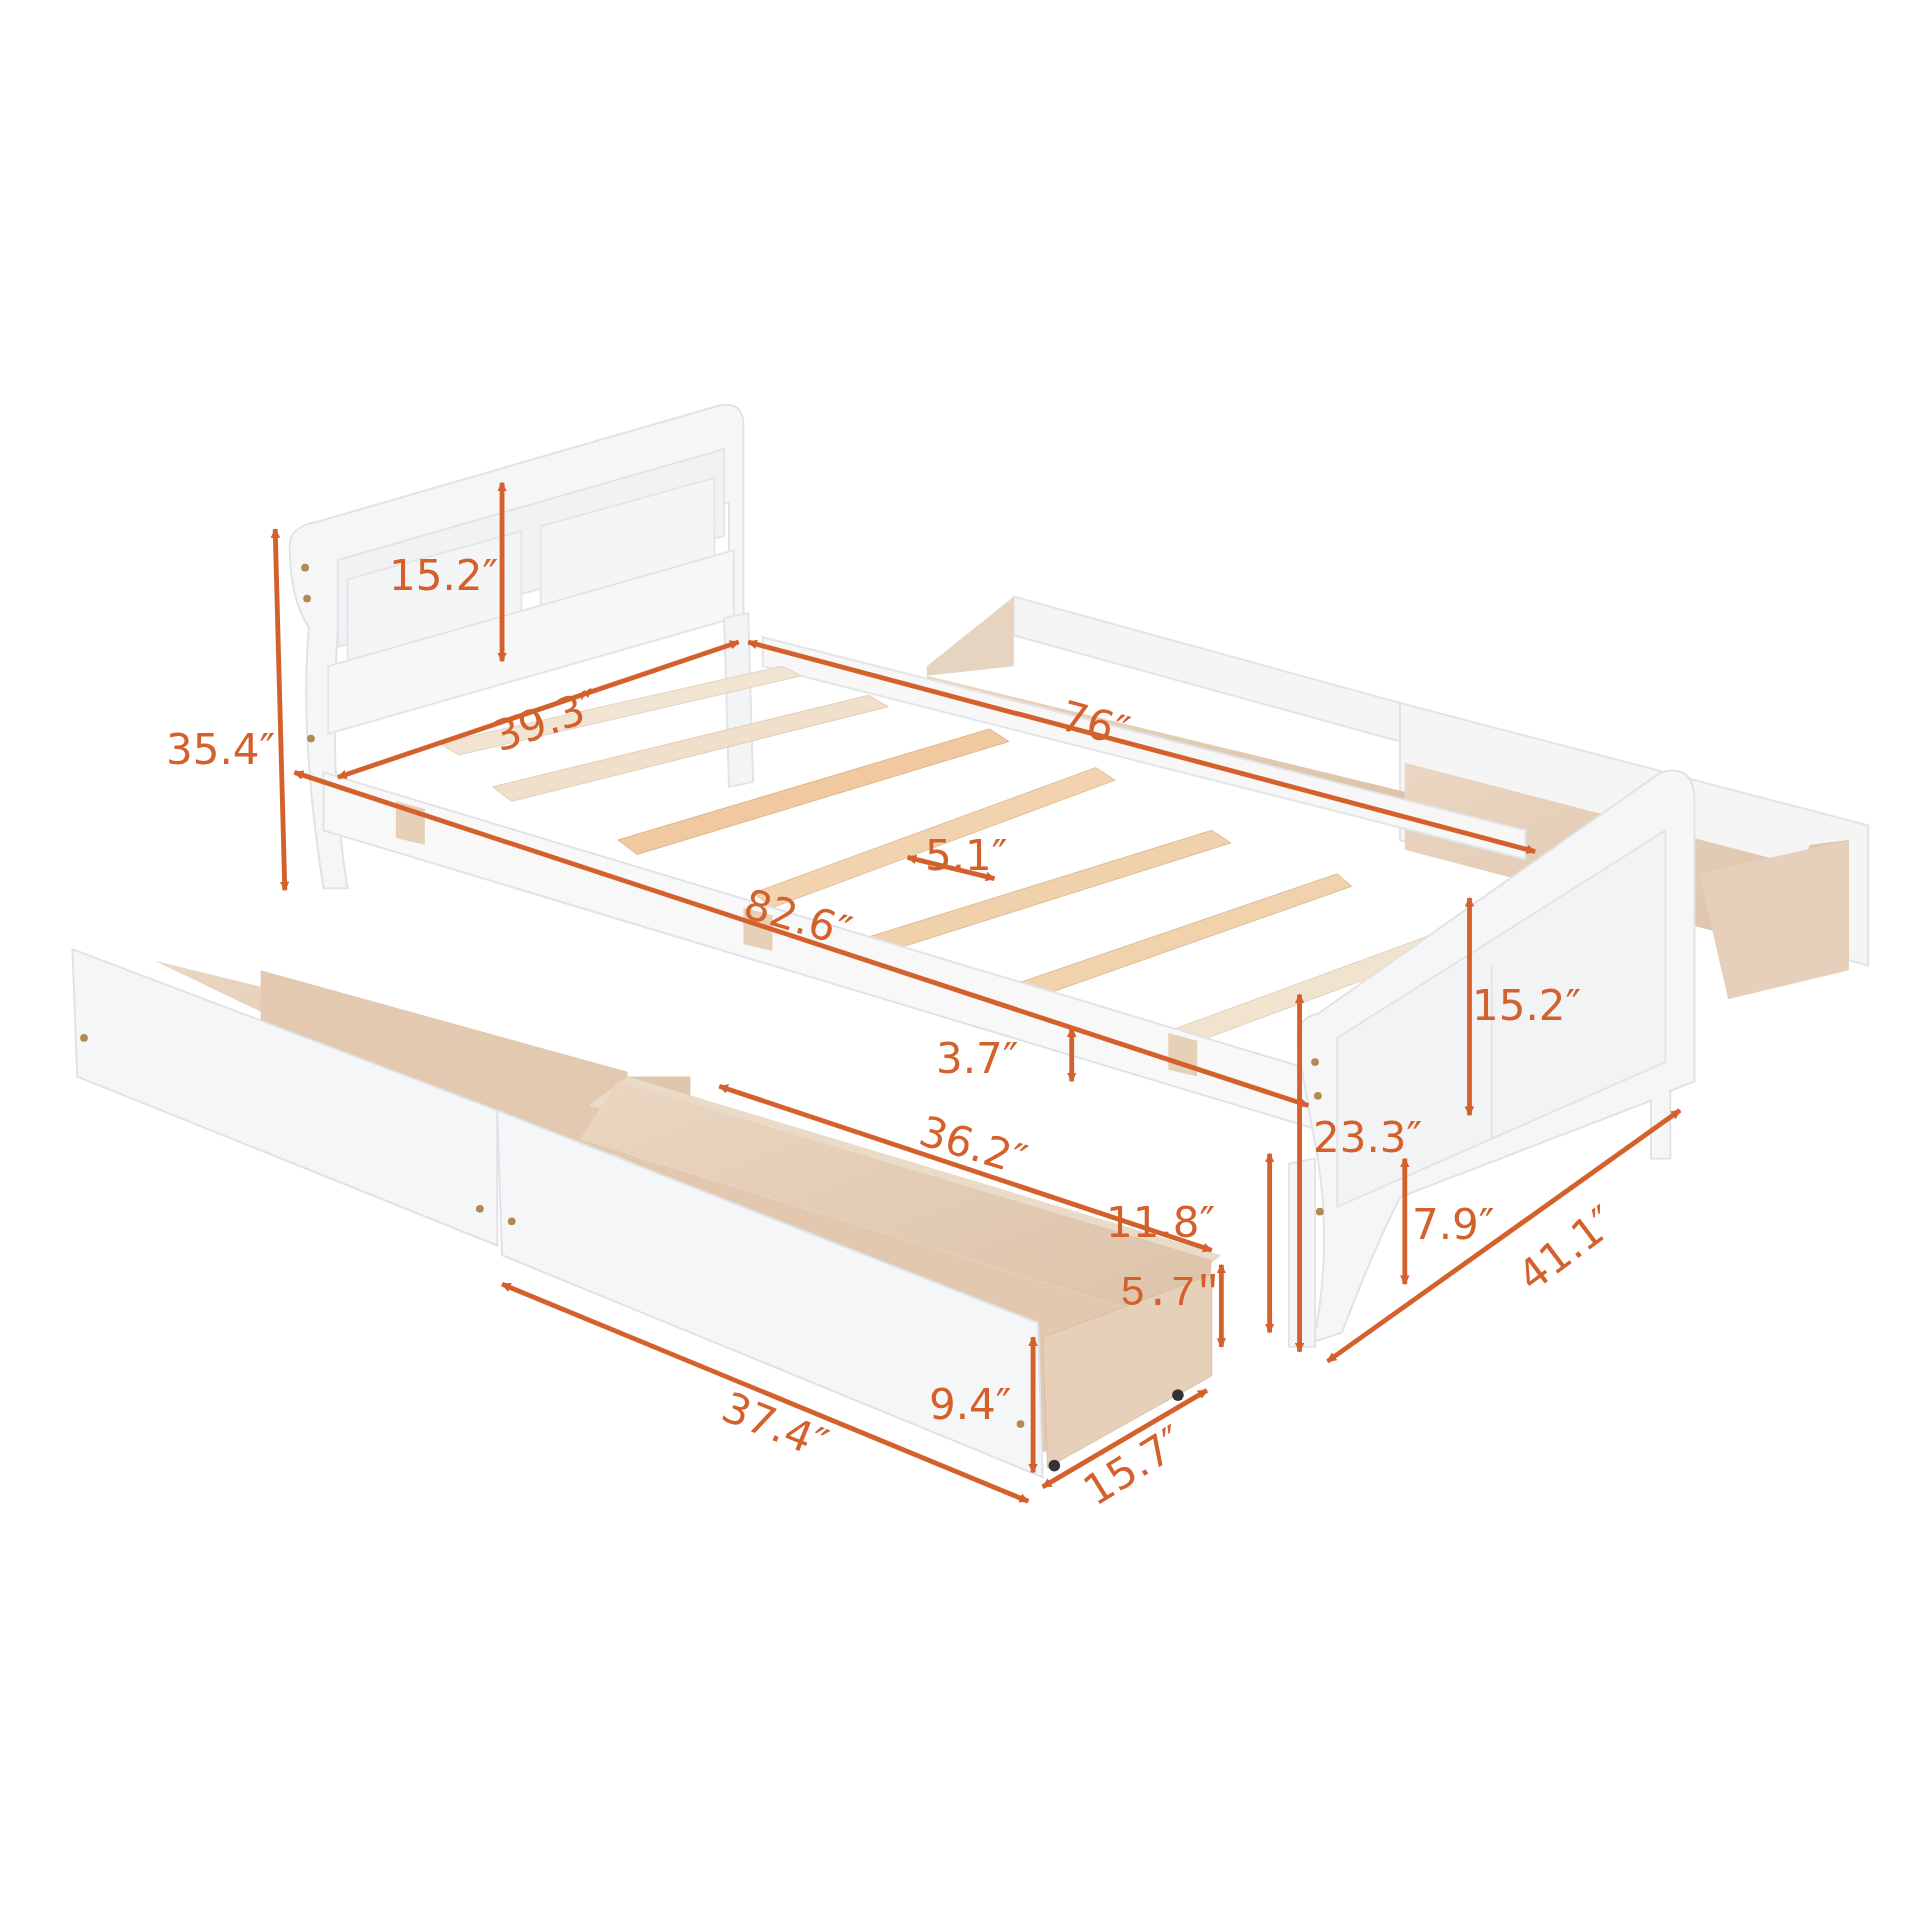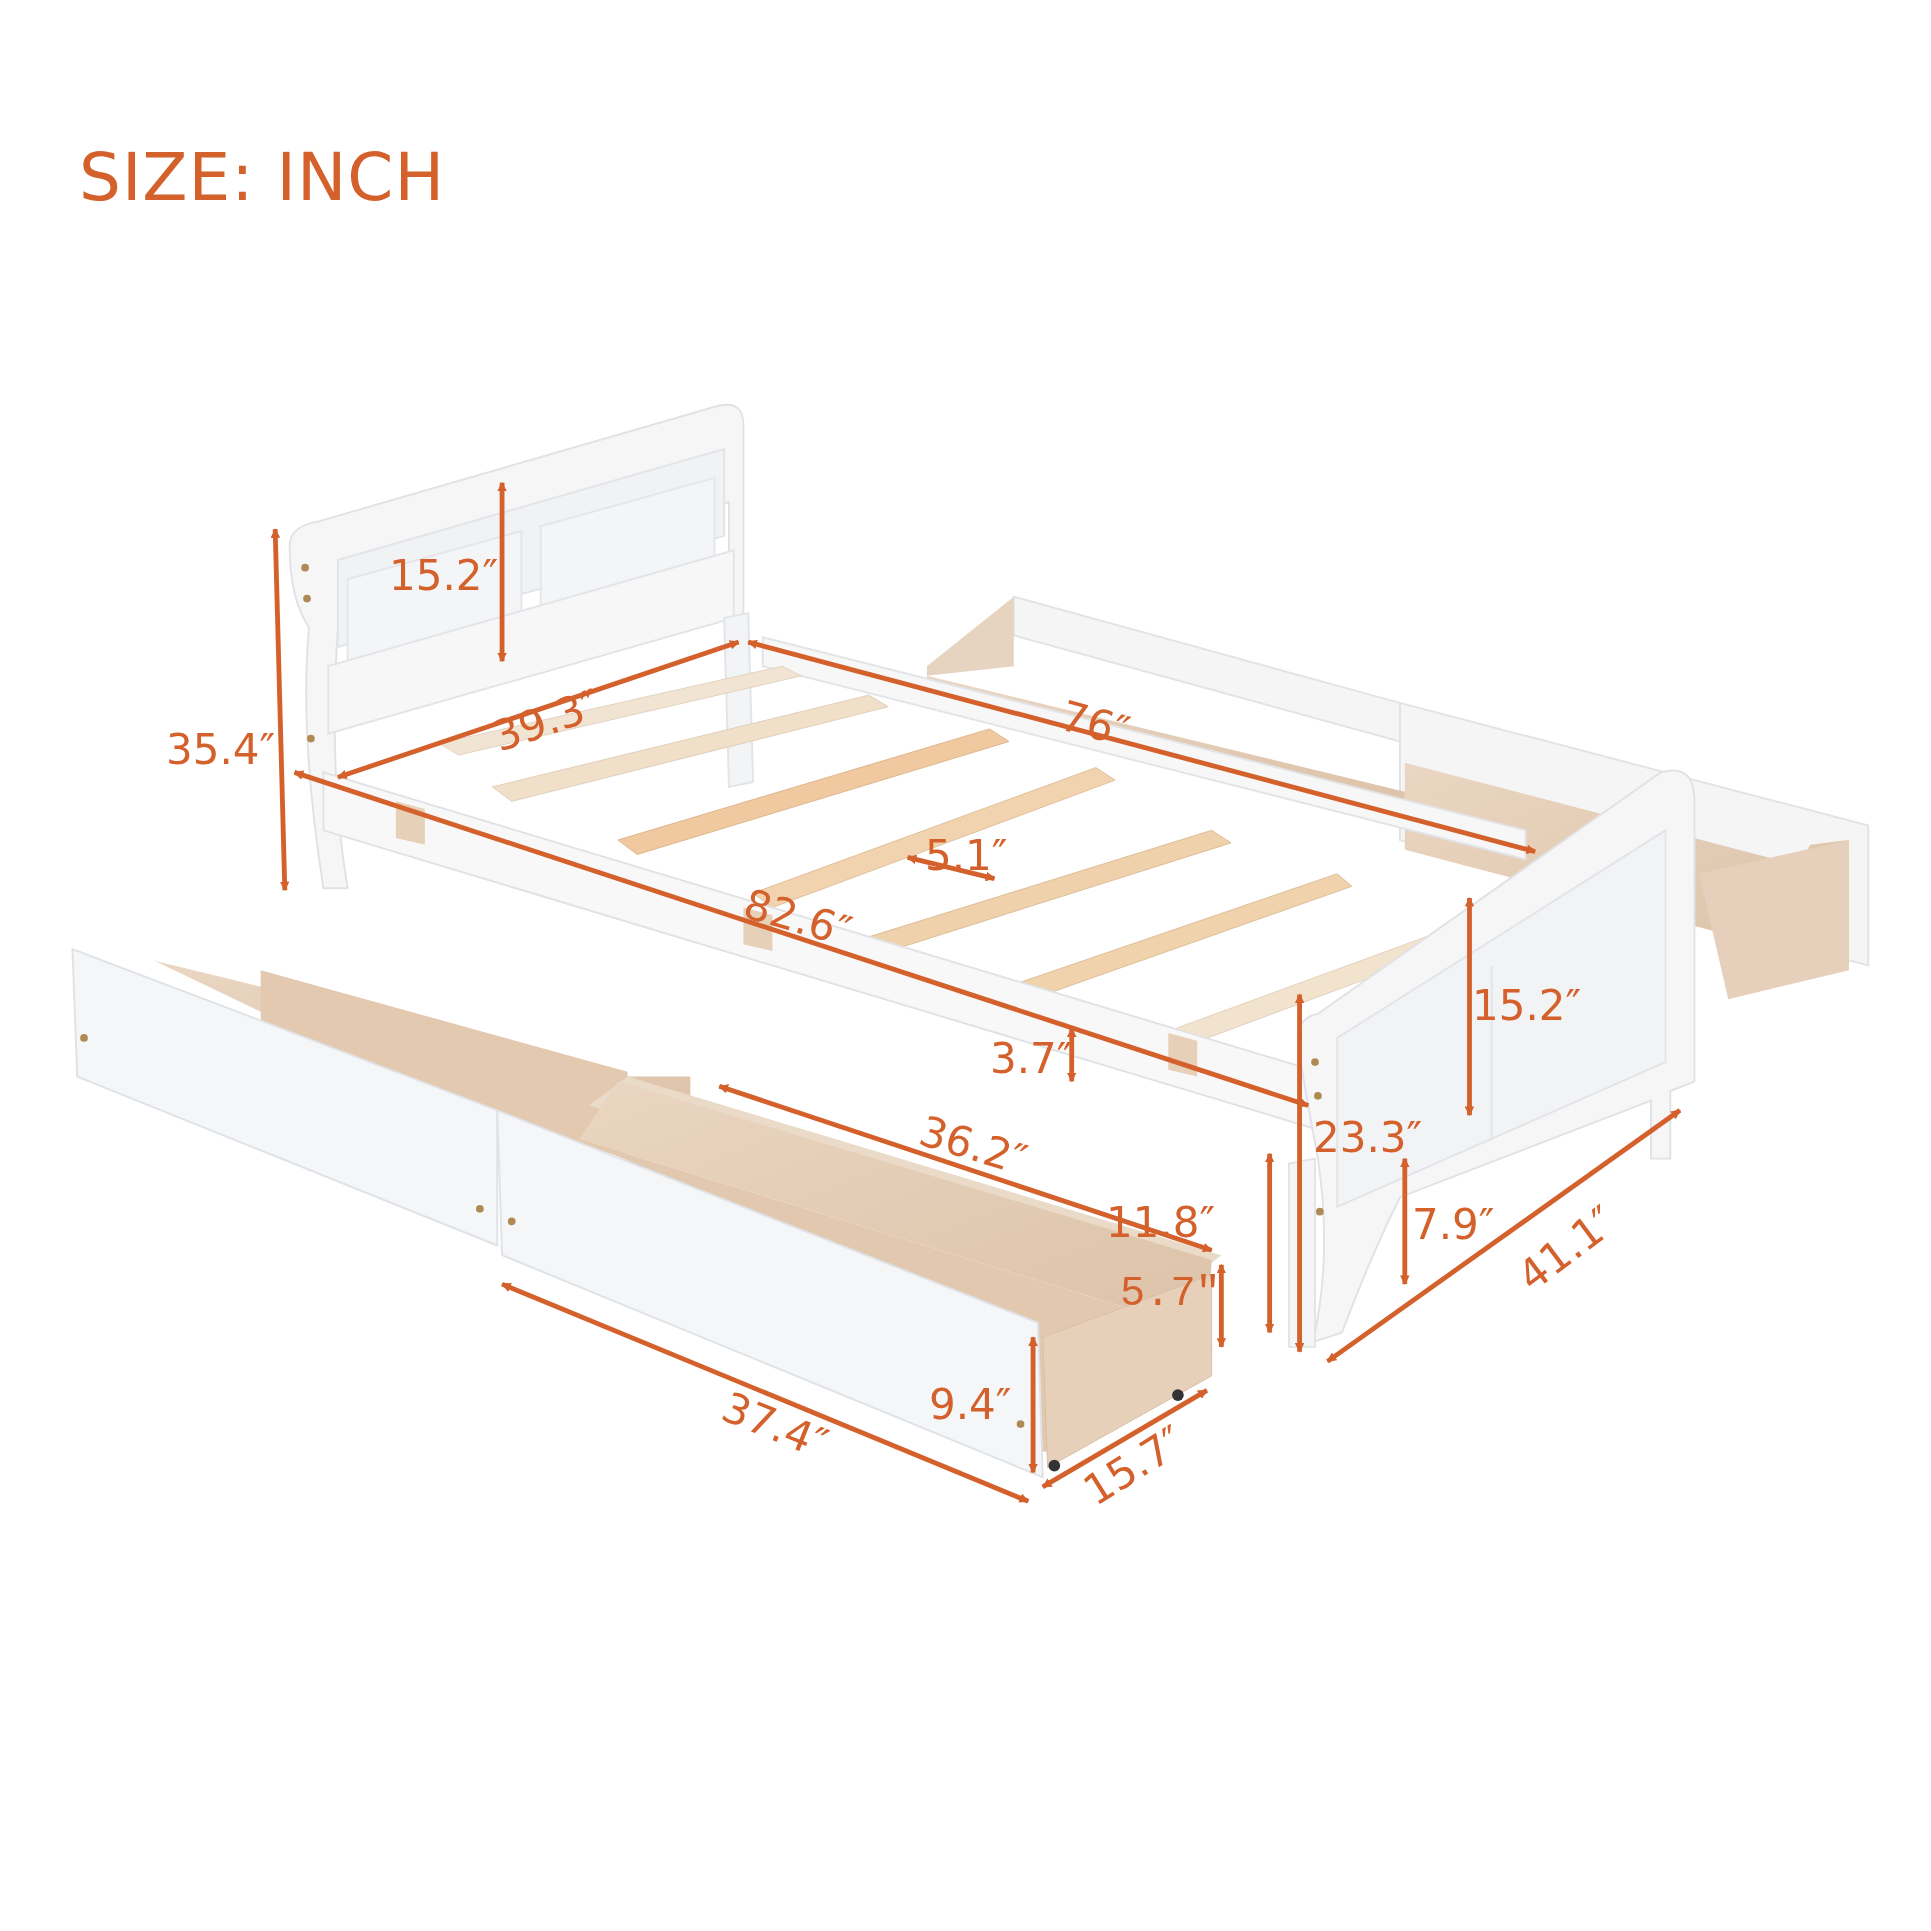--- a/index.html
+++ b/index.html
@@ -111,29 +111,28 @@
       <line x1="1455" y1="1200" x2="1455" y2="1330" marker-start="url(#ah)" marker-end="url(#ah)"></line>
       <line x1="1375" y1="1410" x2="1740" y2="1150" marker-start="url(#ah)" marker-end="url(#ah)"></line>
       <line x1="745" y1="1125" x2="1255" y2="1295" marker-start="url(#ah)" marker-end="url(#ah)"></line>
       <line x1="1265" y1="1310" x2="1265" y2="1395" marker-start="url(#ah)" marker-end="url(#ah)"></line>
       <line x1="1070" y1="1385" x2="1070" y2="1525" marker-start="url(#ah)" marker-end="url(#ah)"></line>
       <line x1="520" y1="1330" x2="1065" y2="1555" marker-start="url(#ah)" marker-end="url(#ah)"></line>
       <line x1="1080" y1="1540" x2="1250" y2="1440" marker-start="url(#ah)" marker-end="url(#ah)"></line>
     </g>
   </svg>
 
-  <div class="title">SIZE: INCH</div>
 
   <div class="dim" style="left:389px;top:555px;">15.2″</div>
   <div class="dim" style="left:166px;top:729px;text-align:right;">35.4″</div>
   <div class="dim" style="left:488px;top:719px;transform:rotate(-19deg);">39.3″</div>
   <div class="dim" style="left:1067px;top:695px;transform:rotate(15deg);">76″</div>
   <div class="dim" style="left:925px;top:835px;">5.1″</div>
   <div class="dim" style="left:751px;top:883px;transform:rotate(16deg);">82.6″</div>
-  <div class="dim" style="left:990px;top:1038px;text-align:center;">3.7″</div>
+  <div class="dim" style="left:936px;top:1038px;text-align:center;">3.7″</div>
   <div class="dim" style="left:1472px;top:985px;">15.2″</div>
   <div class="dim" style="left:1313px;top:1110px;margin-top:7px;">23.3″</div>
   <div class="dim" style="left:1106px;top:1202px;">11.8″</div>
   <div class="dim" style="left:1412px;top:1204px;">7.9″</div>
   <div class="dim" style="left:1511px;top:1265px;transform:rotate(-37deg);">41.1″</div>
   <div class="dim" style="left:927px;top:1110px;transform:rotate(17deg);">36.2″</div>
   <div class="dim" style="left:1120px;top:1273px;font-family:Liberation Mono, monospace;">5.7″</div>
   <div class="dim" style="left:929px;top:1384px;">9.4″</div>
   <div class="dim" style="left:732px;top:1386px;transform:rotate(22deg);">37.4″</div>
   <div class="dim" style="left:1077px;top:1477px;transform:rotate(-32deg);">15.7″</div>

